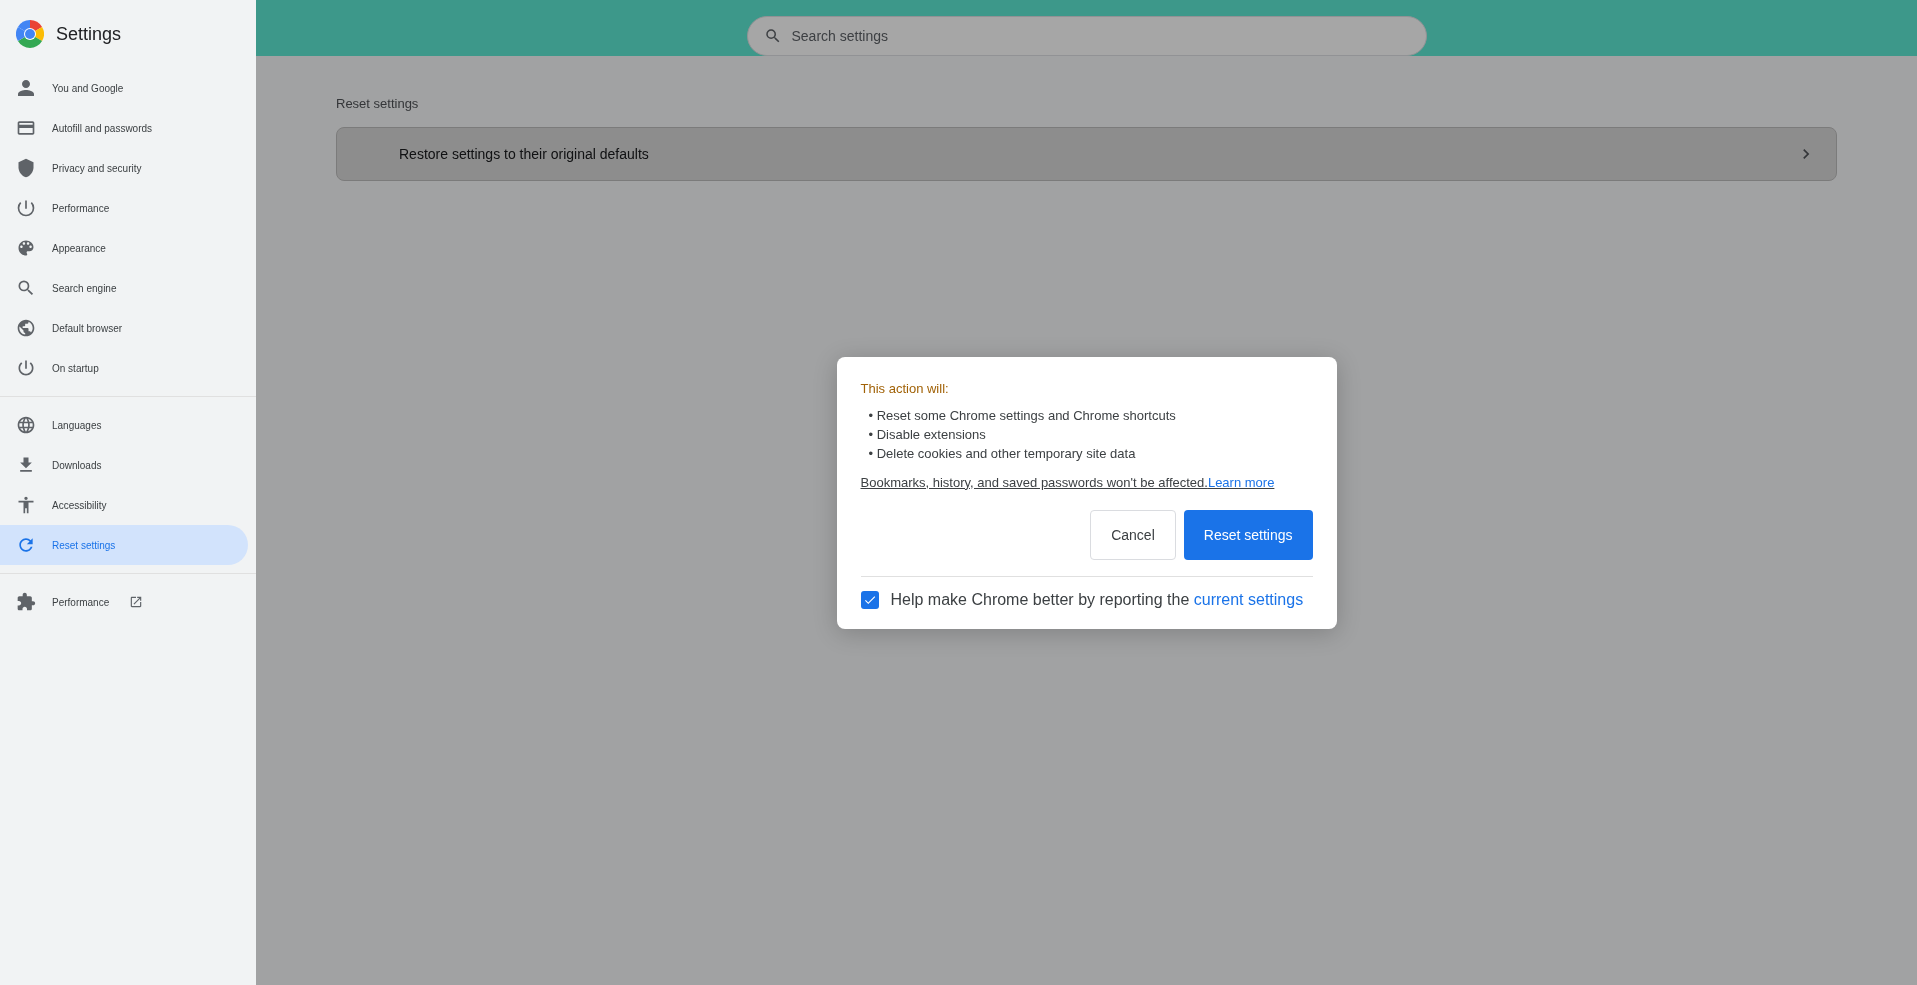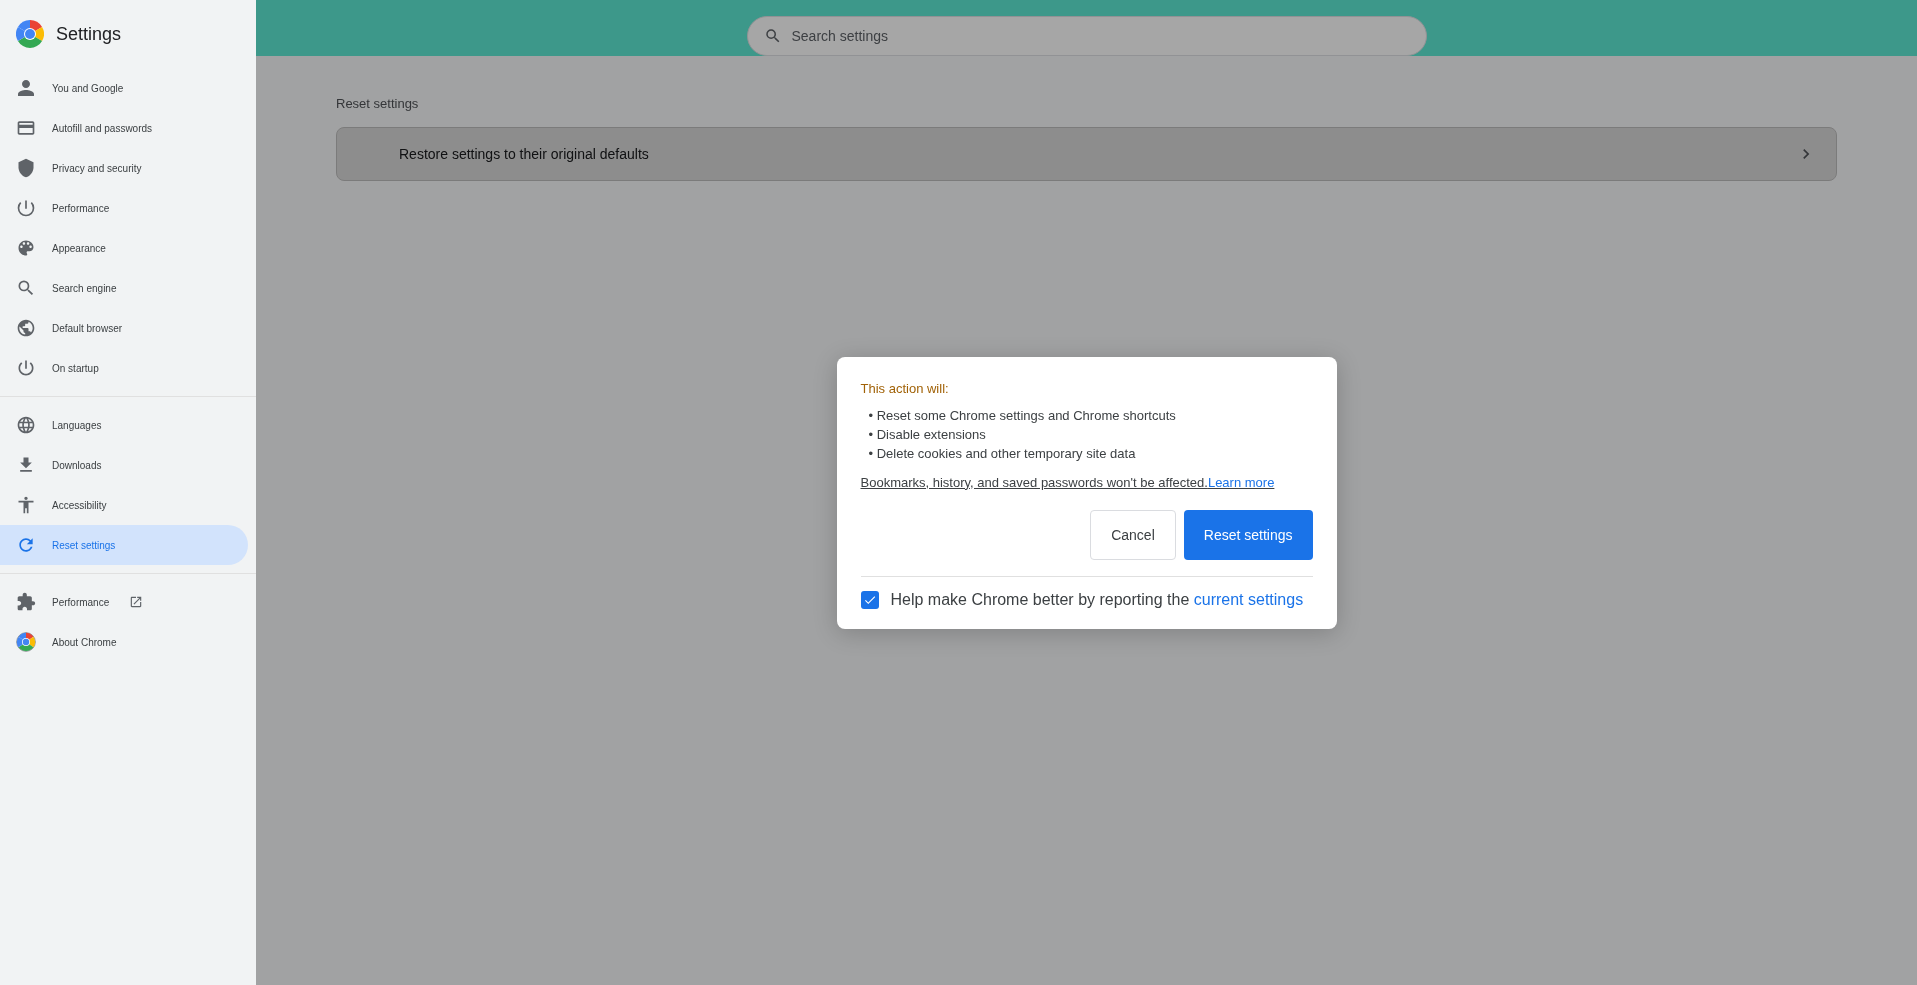--- a/index.html
+++ b/index.html
@@ -387,35 +387,20 @@
       <svg width="20" height="20" viewBox="0 0 24 24" fill="currentColor">
           <path d="M20.5 11H19V7c0-1.1-.9-2-2-2h-4V3.5C13 2.12 11.88 1 10.5 1S8 2.12 8 3.5V5H4c-1.1 0-1.99.9-1.99 2v3.8H3.5c1.49 0 2.7 1.21 2.7 2.7s-1.21 2.7-2.7 2.7H2V20c0 1.1.9 2 2 2h3.8v-1.5c0-1.49 1.21-2.7 2.7-2.7 1.49 0 2.7 1.21 2.7 2.7V22H17c1.1 0 2-.9 2-2v-4h1.5c1.38 0 2.5-1.12 2.5-2.5S21.88 11 20.5 11z"></path>
         </svg>
     </span>
     <span>Performance</span>
     <svg class="ext-icon" viewBox="0 0 24 24" fill="currentColor" style="margin-left:4px;width:14px;height:14px;color:#5f6368">
         <path d="M19 19H5V5h7V3H5c-1.11 0-2 .9-2 2v14c0 1.1.89 2 2 2h14c1.1 0 2-.9 2-2v-7h-2v7zM14 3v2h3.59l-9.83 9.83 1.41 1.41L19 6.41V10h2V3h-7z"></path>
       </svg>
   </div>
 
-  <div class="sidebar-item">
-    <span class="icon">
-      <svg width="20" height="20" viewBox="0 0 28 28" fill="none">
-          <circle cx="14" cy="14" r="13" fill="none" stroke="#5f6368" stroke-width="1"></circle>
-          <path d="M14 14 L14 1 A13 13 0 0 1 24.3 6.5 Z" fill="#EA4335"></path>
-          <path d="M14 14 L24.3 6.5 A13 13 0 0 1 24.3 21.5 Z" fill="#FBBC05"></path>
-          <path d="M14 14 L24.3 21.5 A13 13 0 0 1 3.7 21.5 Z" fill="#34A853"></path>
-          <path d="M14 14 L3.7 21.5 A13 13 0 0 1 3.7 6.5 Z" fill="#4285F4"></path>
-          <path d="M14 14 L3.7 6.5 A13 13 0 0 1 14 1 Z" fill="#4285F4"></path>
-          <circle cx="14" cy="14" r="5.5" fill="white"></circle>
-          <circle cx="14" cy="14" r="4.5" fill="#4285F4"></circle>
-        </svg>
-    </span>
-    <span>About Chrome</span>
-  </div>
 </nav>
 
 <div class="main-content">
   <div class="search-bar-container">
     <div class="search-bar">
       <svg width="18" height="18" viewBox="0 0 24 24" fill="currentColor">
           <path d="M15.5 14h-.79l-.28-.27A6.471 6.471 0 0 0 16 9.5 6.5 6.5 0 1 0 9.5 16c1.61 0 3.09-.59 4.23-1.57l.27.28v.79l5 4.99L20.49 19l-4.99-5zm-6 0C7.01 14 5 11.99 5 9.5S7.01 5 9.5 5 14 7.01 14 9.5 11.99 14 9.5 14z"></path>
         </svg>
       <span style="color:#5f6368;font-size:14px;">Search settings</span>
     </div>

